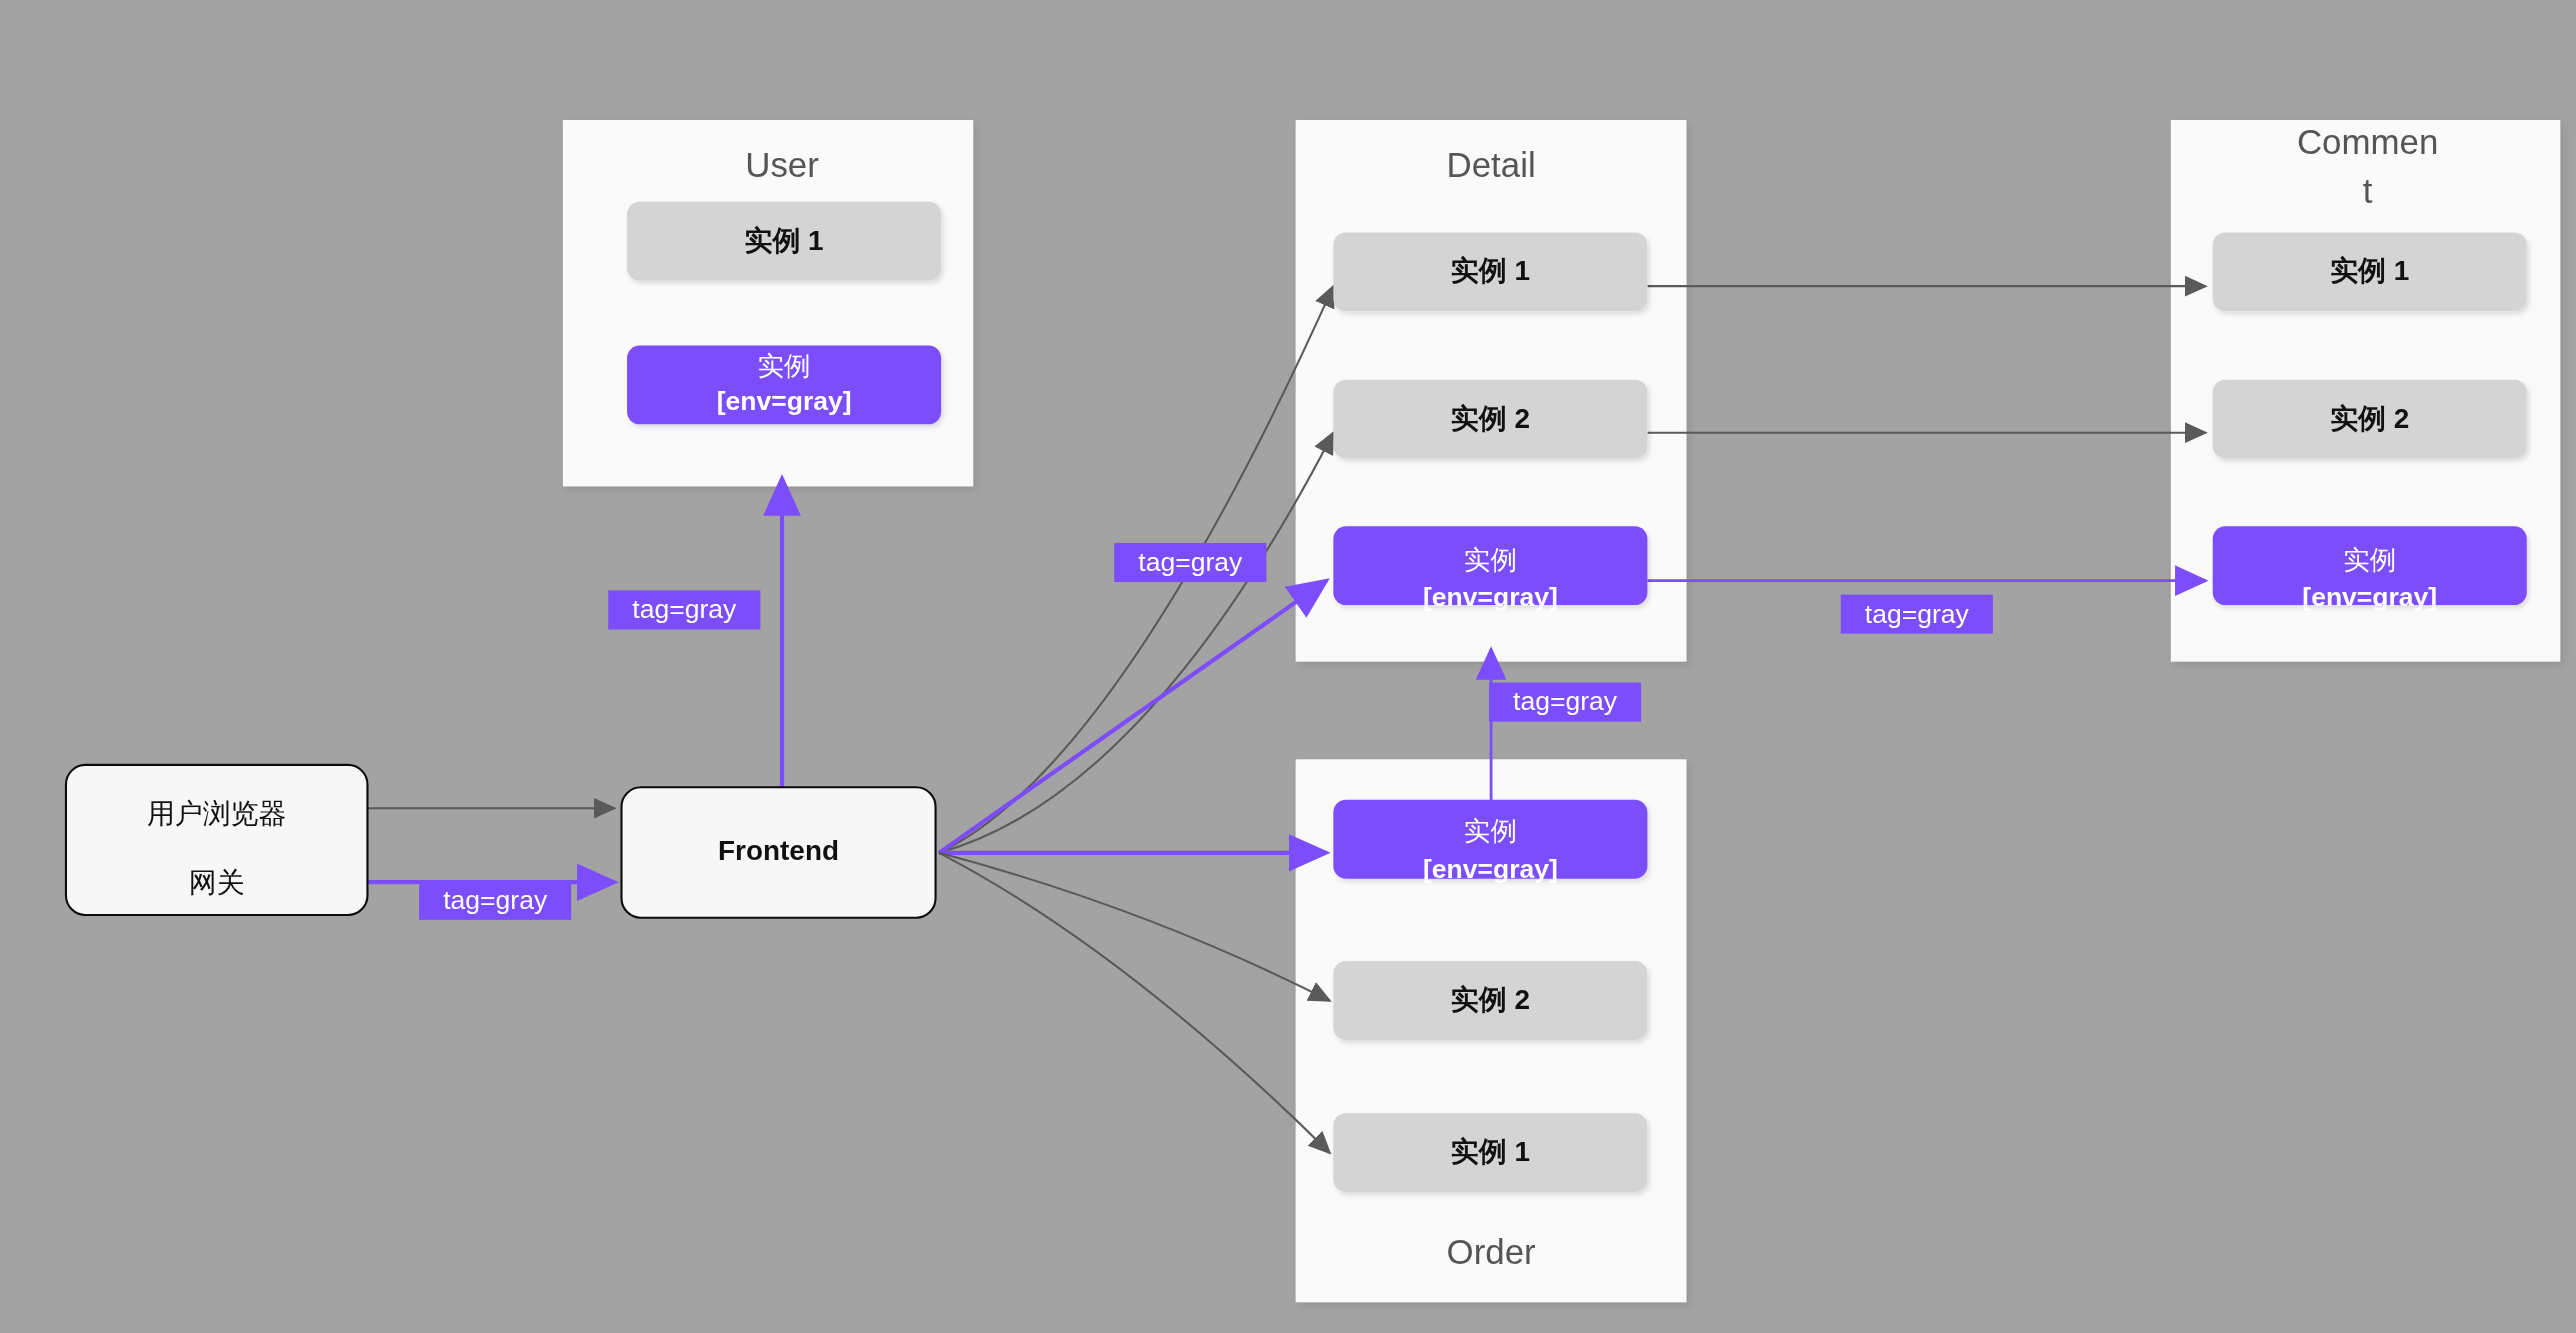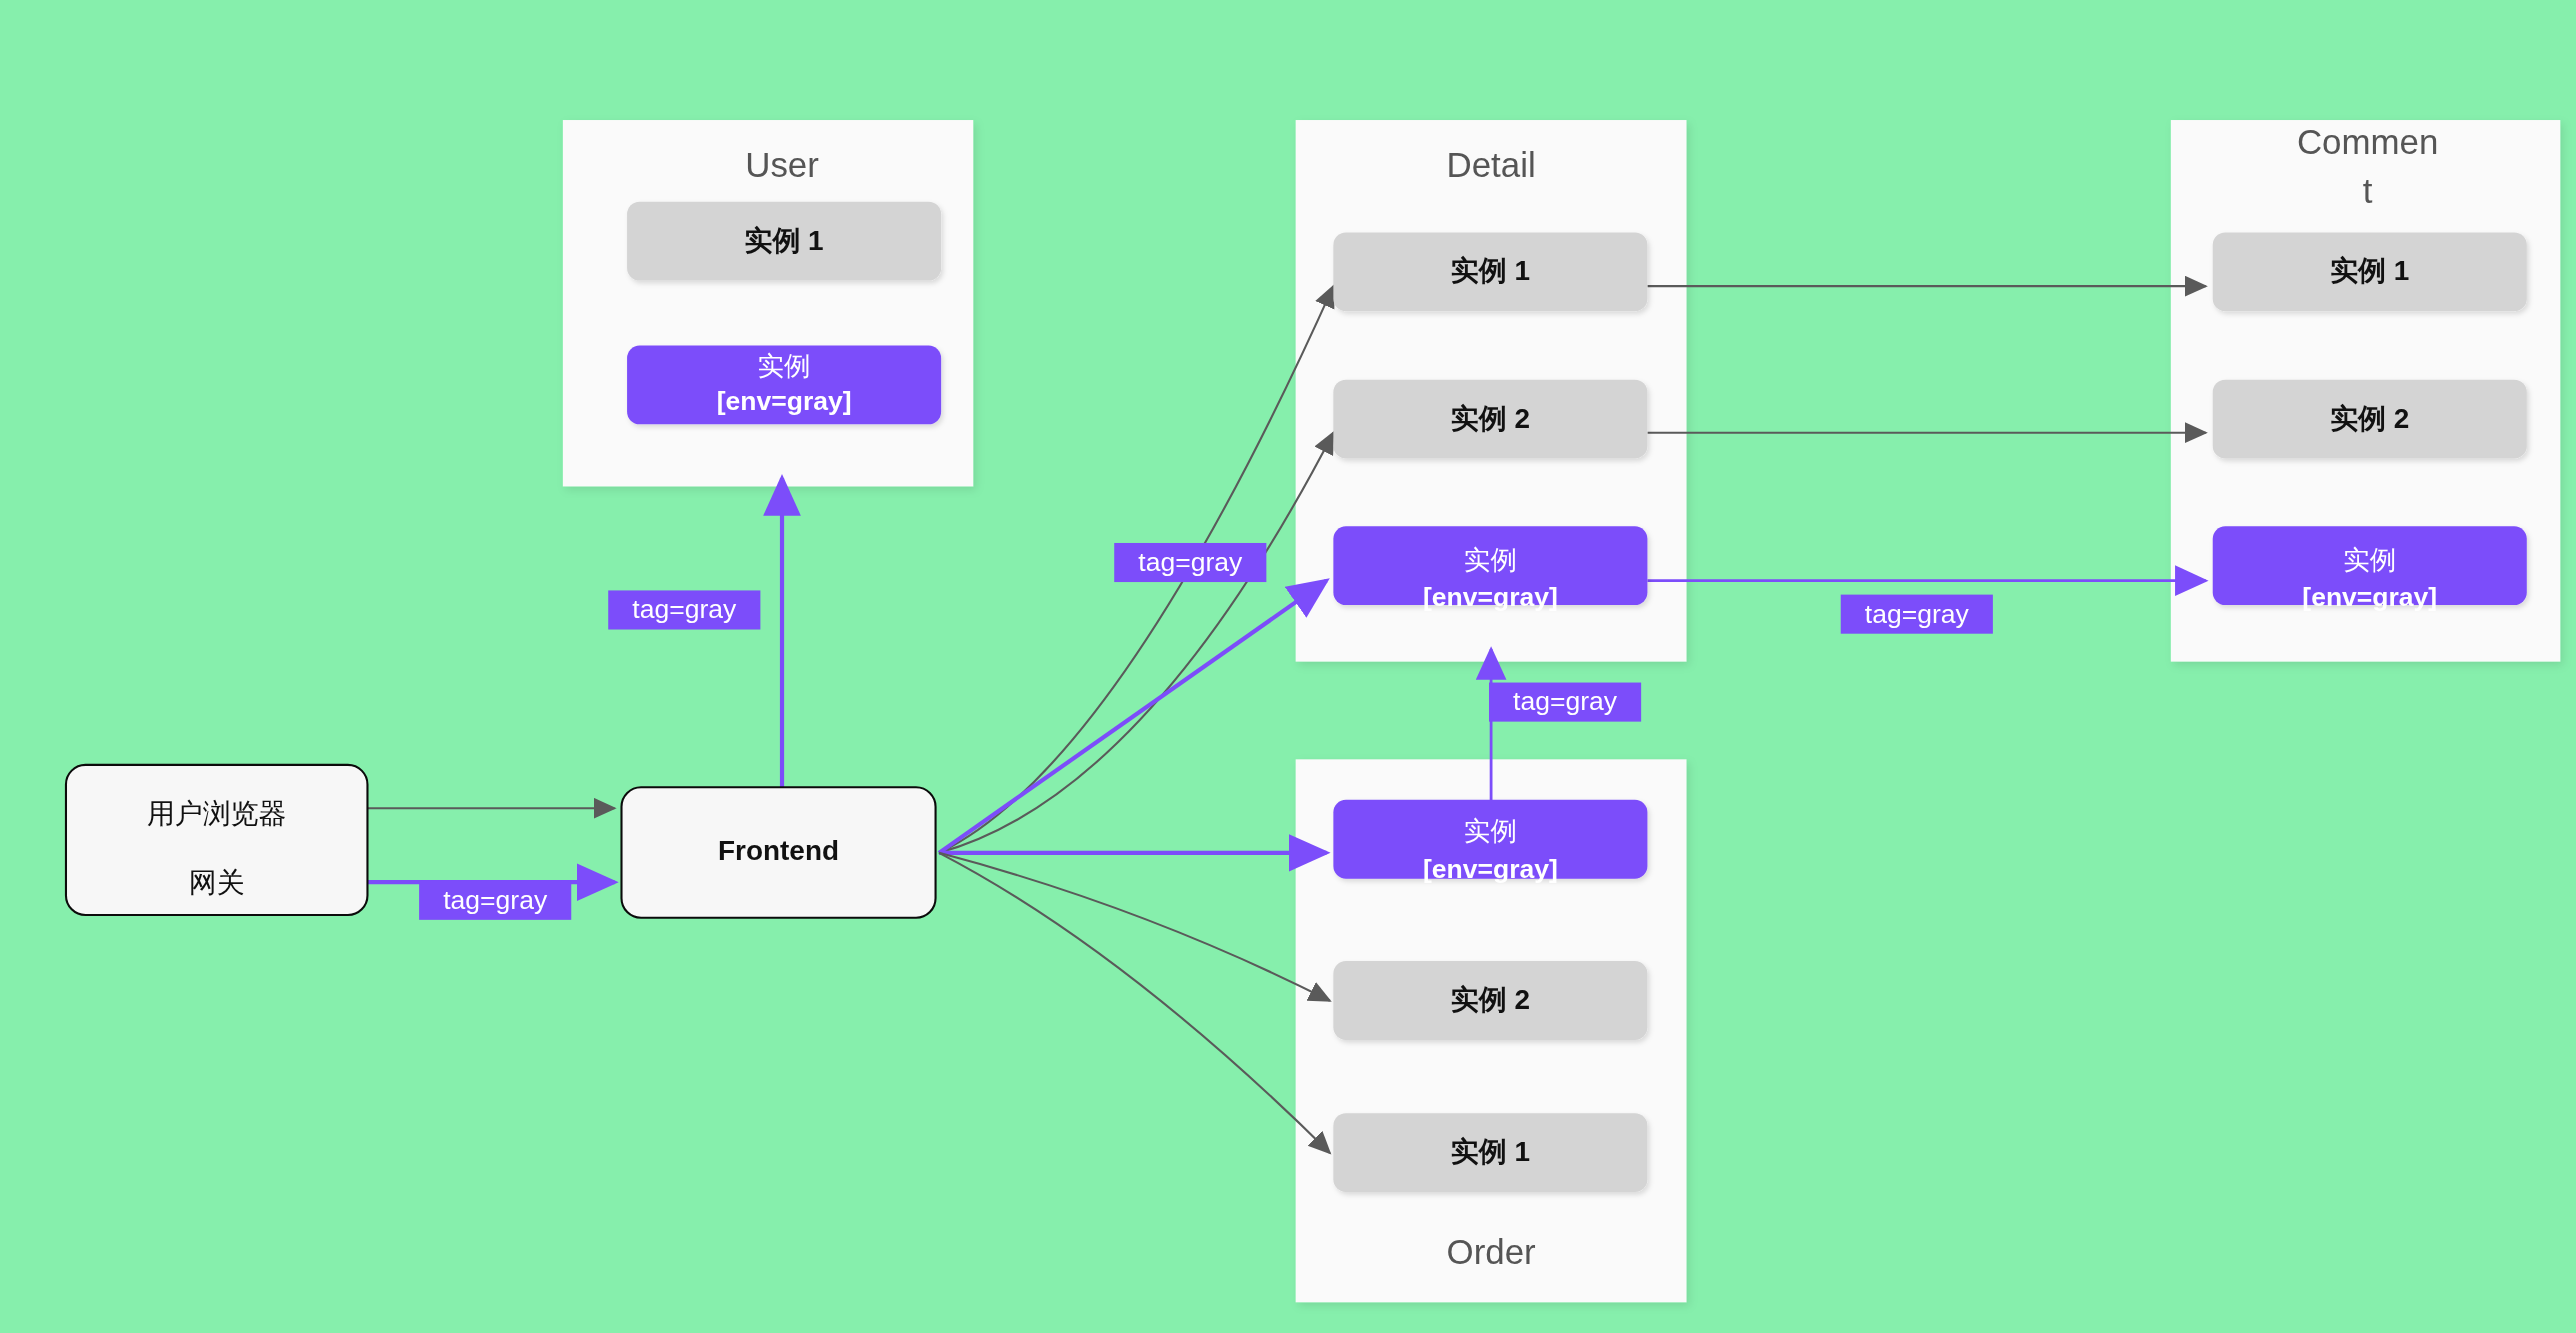--- a/index.html
+++ b/index.html
@@ -1,17 +1,17 @@
 <!DOCTYPE html>
 <html style="font-size:11.2px"><head>
 <meta charset="utf-8">
 <style>
   html,body{margin:0;padding:0;background:#f4f4f4;}
   body{font-family:"Liberation Sans","DejaVu Sans",sans-serif;}
-  #stage{position:relative;width:2576px;height:1333px;background:#86efac;overflow:hidden;}
+  #stage{position:relative;width:2576px;height:1333px;background:#a3a3a3;overflow:hidden;}
   #stage svg{position:absolute;left:0;top:0;width:2576px;height:1333px;}
   .sg-panel{fill:#fafafa;stroke:none;}
   .sg-title{fill:#555555;font-size:50px;text-anchor:middle;dominant-baseline:middle;}
   .node-gray{fill:#d4d4d4;}
   .node-purple{fill:#7c4dfa;}
   .node-plain{fill:#f7f7f7;stroke:#0b0b0b;stroke-width:3;}
   .lbl-dark{fill:#111111;font-size:40px;text-anchor:middle;dominant-baseline:middle;}
   .lbl-dark-b{fill:#111111;font-size:40px;font-weight:bold;text-anchor:middle;dominant-baseline:middle;}
   .lbl-light{fill:#ffffff;font-size:38px;text-anchor:middle;dominant-baseline:middle;}
   .lbl-light-b{fill:#ffffff;font-size:38px;font-weight:bold;text-anchor:middle;dominant-baseline:middle;}

